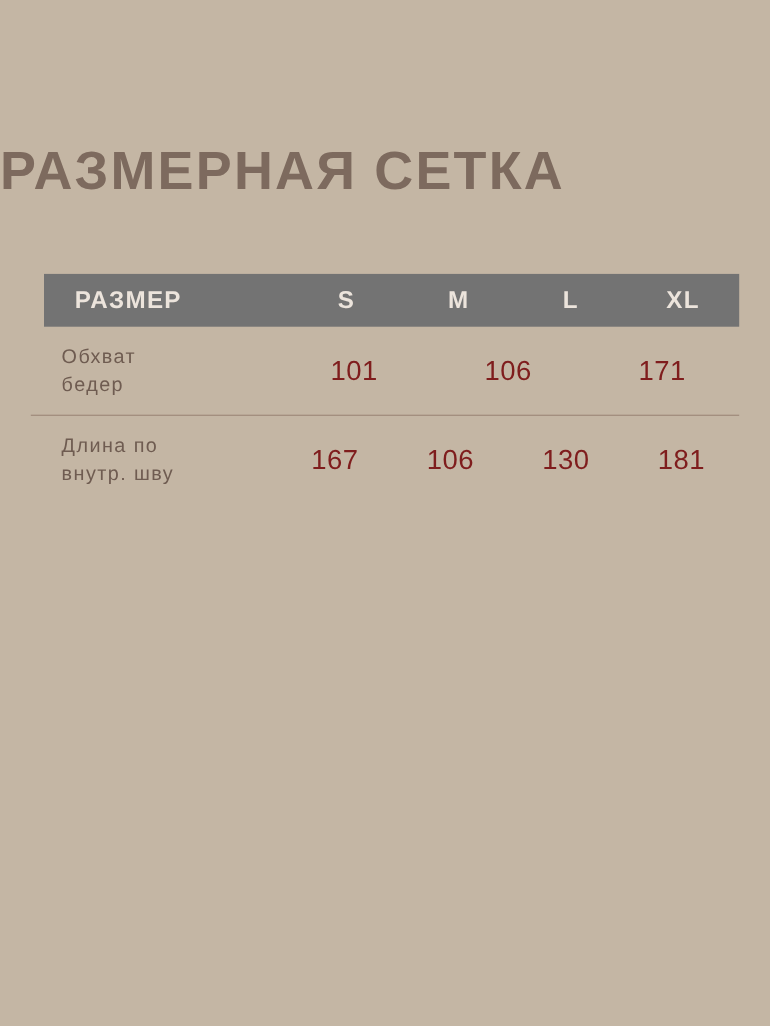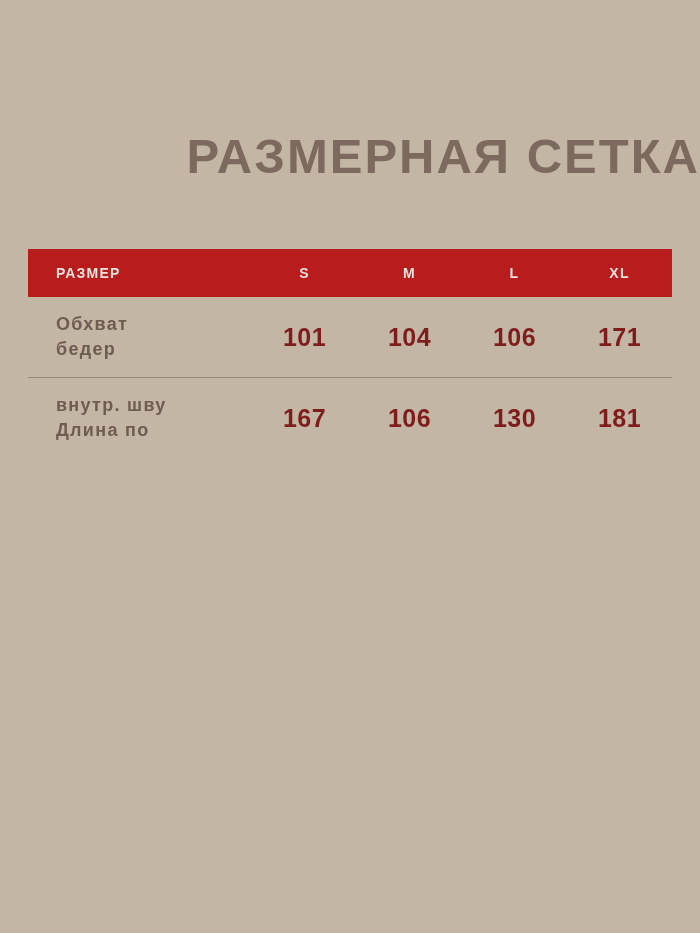--- a/index.html
+++ b/index.html
@@ -17,46 +17,46 @@
     position: relative;
     width: 700px;
     height: 933px;
     box-sizing: border-box;
   }
   .title {
     position: absolute;
     top: 128px;
     left: 0;
     width: 700px;
-    text-align: right;
+    text-align: left;
     font-size: 49px;
     font-weight: bold;
     letter-spacing: 2px;
     color: #7d6a5e;
     font-family: "Liberation Sans", sans-serif;
   }
   .table {
     position: absolute;
     top: 249px;
     left: 28px;
     width: 644px;
   }
   .row {
     display: flex;
     align-items: center;
     box-sizing: border-box;
-    font-weight: bold;
   }
   .header-row {
-    background: #b91c1c;
+    background: #737373;
     height: 48px;
     color: #ece4dc;
-    font-size: 14px;
+    font-size: 22px;
     font-weight: bold;
     letter-spacing: 1.2px;
+    margin-left: 12px;
   }
   .header-row .cell-label {
     padding-left: 28px;
     text-align: left;
   }
   .header-row .cell-size {
     text-align: center;
   }
   .cell-label {
     width: 224px;
@@ -109,31 +109,30 @@
       <div class="cell-size">L</div>
       <div class="cell-size">XL</div>
     </div>
 
     <div class="row data-row">
       <div class="cell-label">
         <span class="label-line">Обхват</span>
         <span class="label-line">бедер</span>
       </div>
       <div class="cell-size">101</div>
-      <div class="cell-size">104</div>
       <div class="cell-size">106</div>
       <div class="cell-size">171</div>
     </div>
 
     <div class="divider"></div>
 
     <div class="row data-row">
       <div class="cell-label">
+        <span class="label-line">Длина по</span>
         <span class="label-line">внутр. шву</span>
-        <span class="label-line">Длина по</span>
       </div>
       <div class="cell-size">167</div>
       <div class="cell-size">106</div>
       <div class="cell-size">130</div>
       <div class="cell-size">181</div>
     </div>
 
   </div>
 </div>
 

